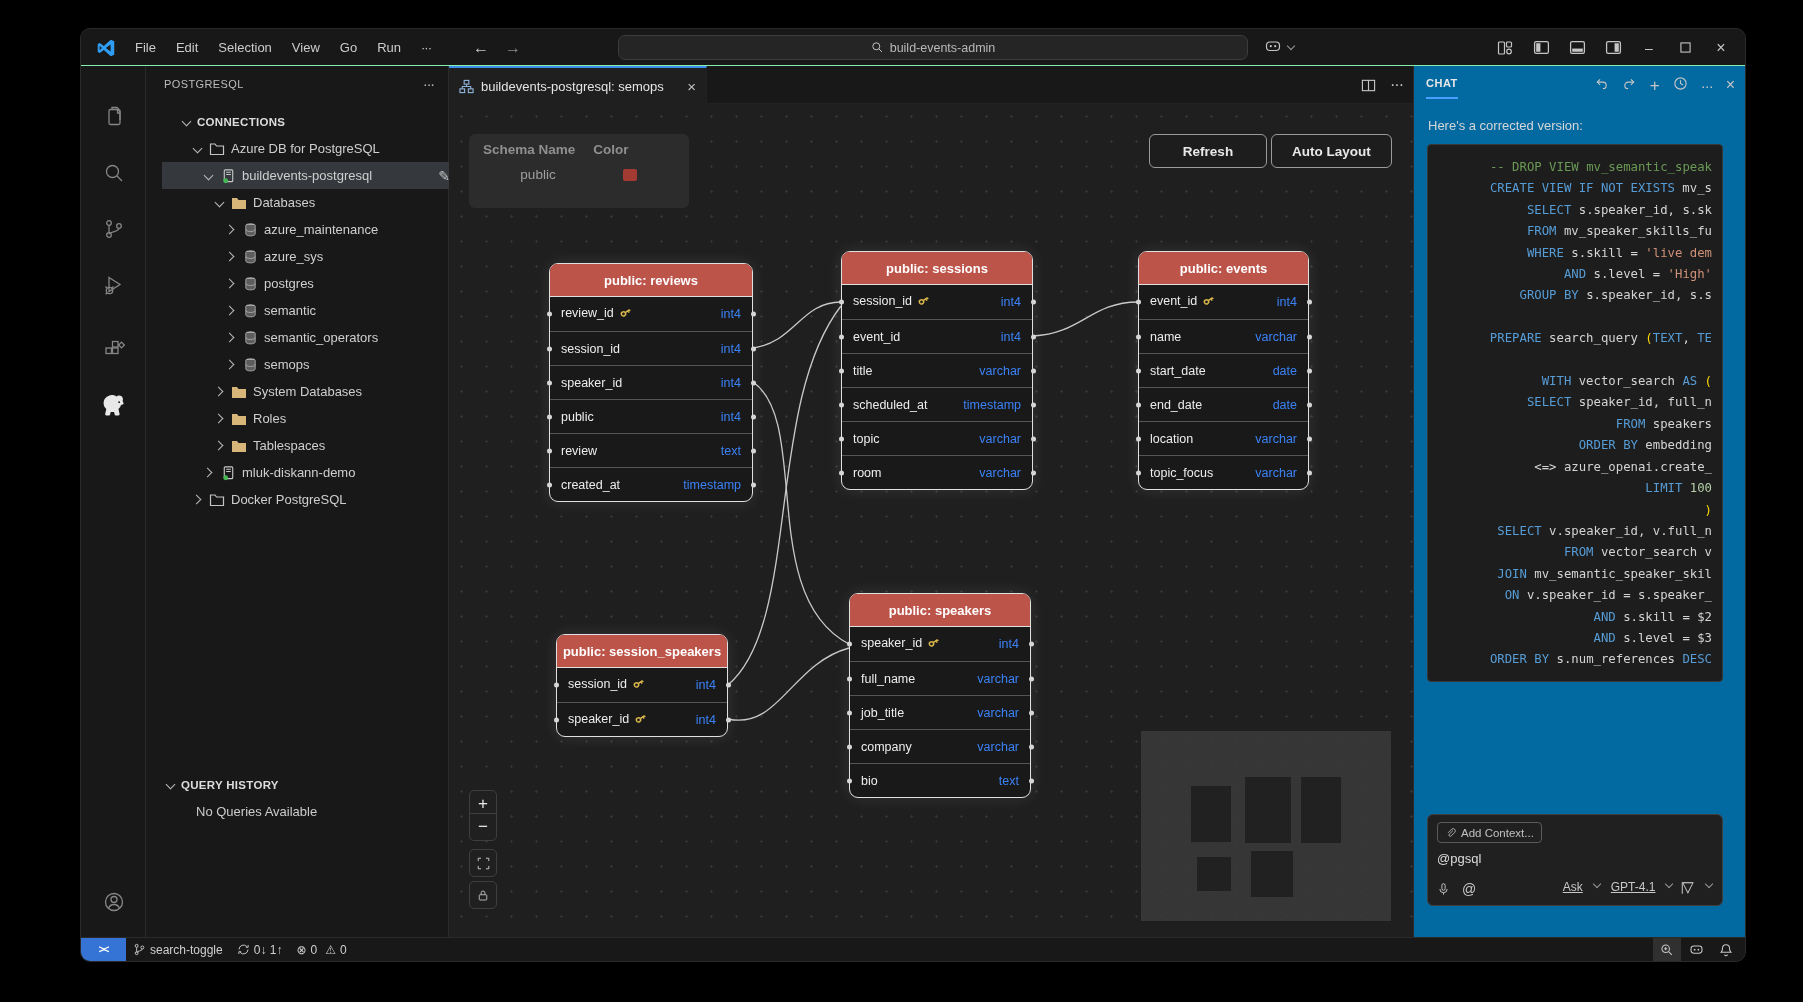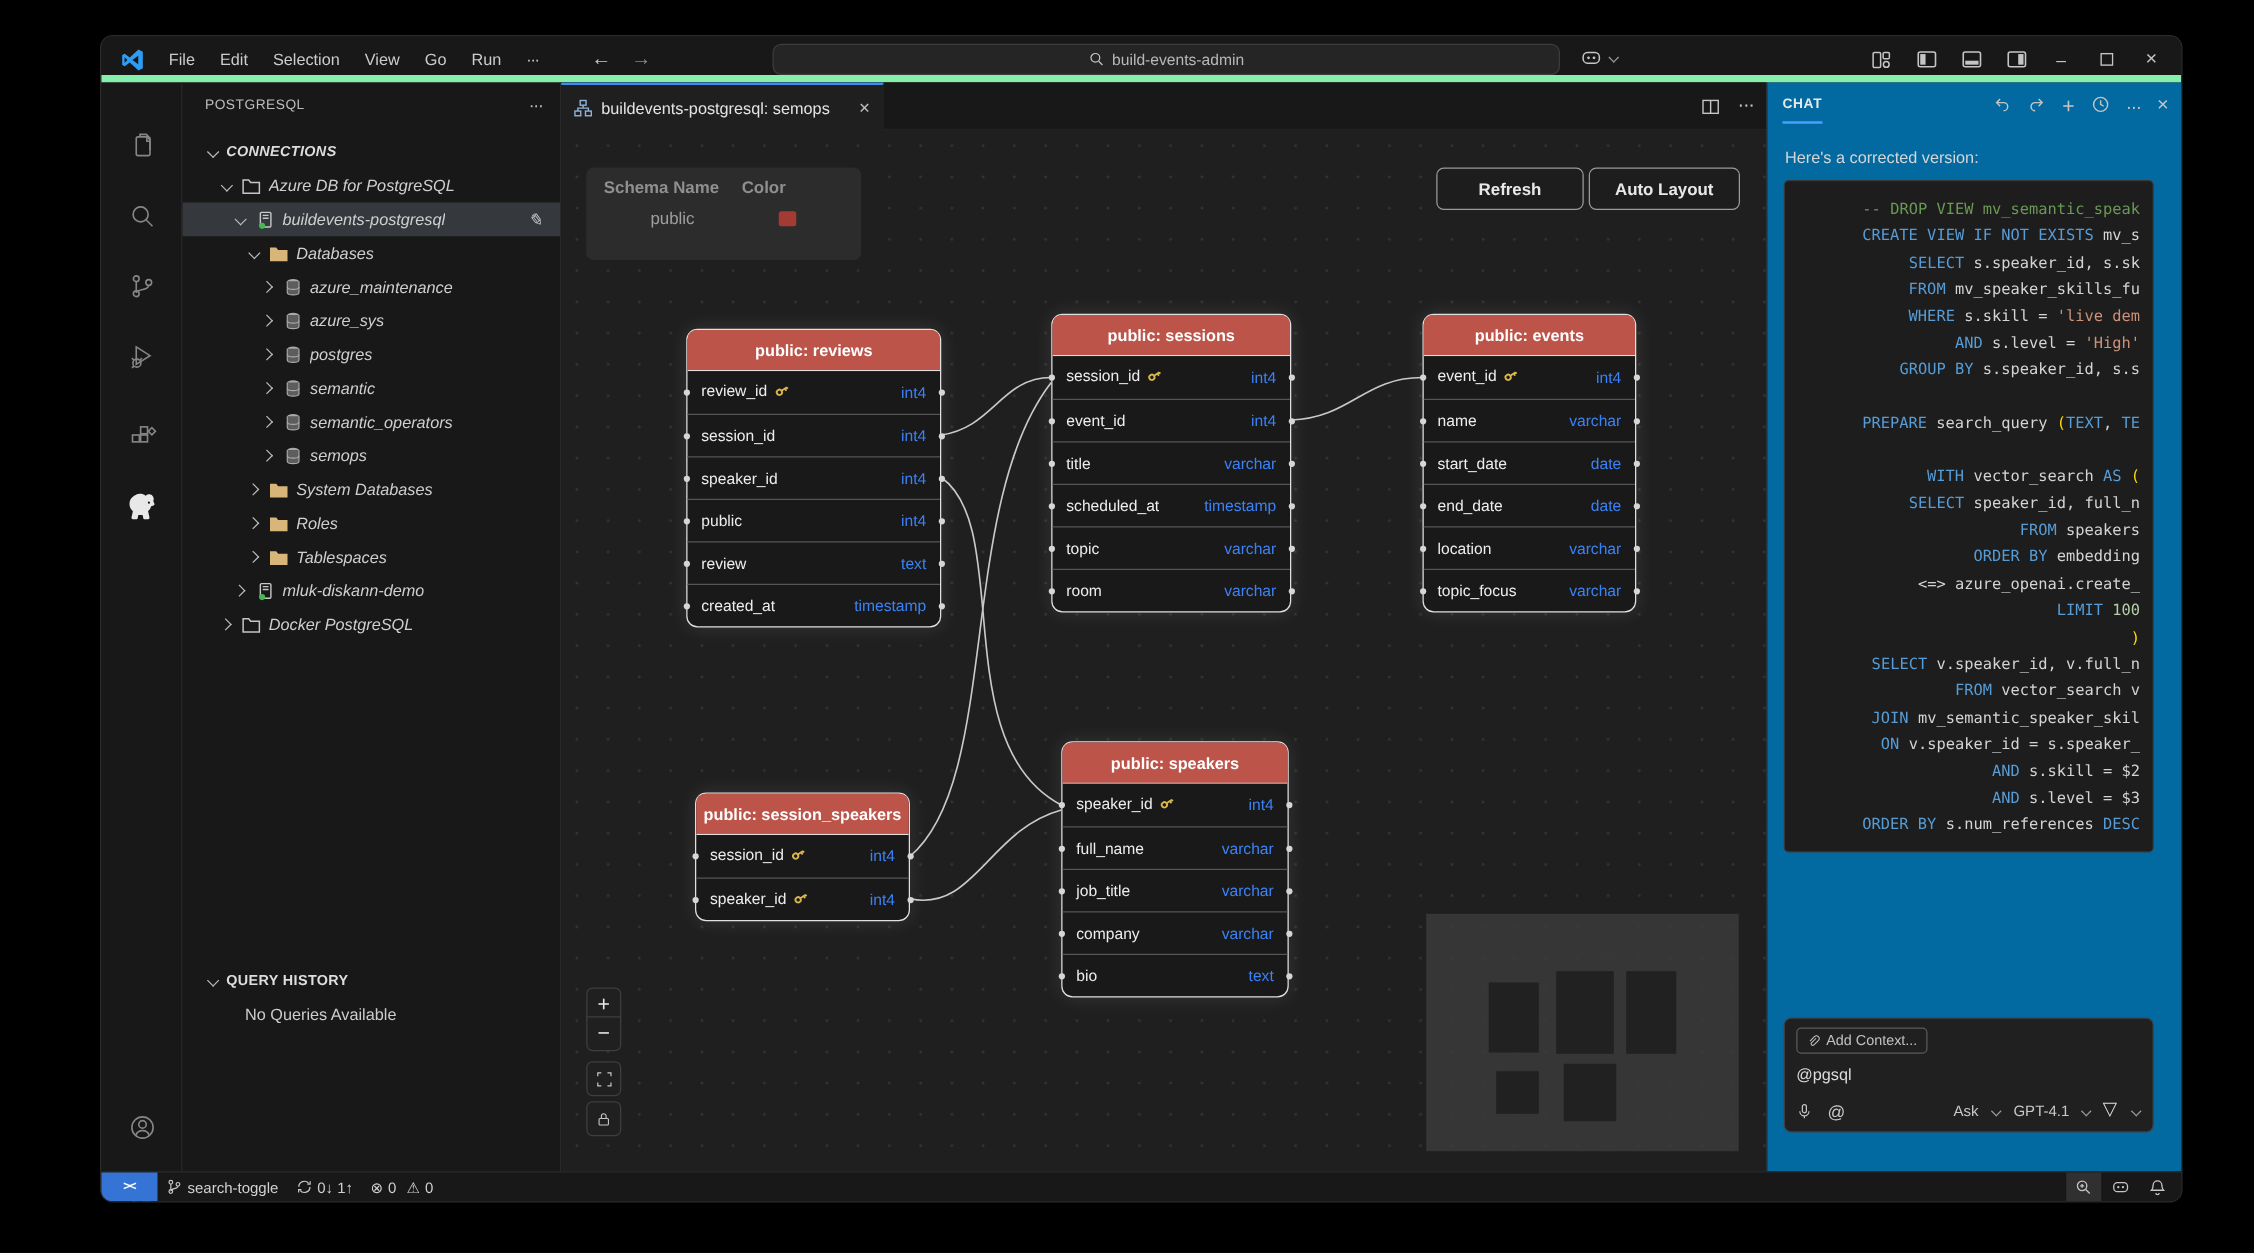--- a/index.html
+++ b/index.html
@@ -3,21 +3,21 @@
 <meta charset="utf-8">
 <style>
   html,body{margin:0;padding:0;background:#000;width:1803px;height:1002px;overflow:hidden;
     font-family:"Liberation Sans",sans-serif;-webkit-font-smoothing:antialiased;}
   *{box-sizing:border-box;}
   .window{position:absolute;left:80px;top:28px;width:1666px;height:934px;background:#1f1f1f;
     border-radius:10px;overflow:hidden;border:1px solid #2a2a2a;}
 
   
   .titlebar{position:absolute;left:0;top:0;width:100%;height:37px;background:#181818;
-    border-bottom:6px solid #86efac;color:#cccccc;font-size:13px;}
+    border-bottom:1px solid #86efac;color:#cccccc;font-size:13px;}
   .tb-logo{position:absolute;left:14px;top:8px;width:22px;height:22px;}
   .menus{position:absolute;left:44px;top:0;height:37px;display:flex;align-items:center;}
   .menu-item{padding:4px 10px;border-radius:5px;cursor:default;}
   .nav-arrows{position:absolute;left:392px;top:0;height:37px;display:flex;align-items:center;gap:16px;
     font-size:16px;color:#c8c8c8;}
   .nav-arrows .fwd{color:#8a8a8a;}
   .searchbox{position:absolute;left:537px;top:6px;width:630px;height:25px;background:#252526;
     border:1px solid #3c3c3c;border-radius:7px;display:flex;align-items:center;justify-content:center;
     gap:6px;color:#b8b8b8;font-size:12.5px;}
   .copilot-wrap{position:absolute;left:1182px;top:7px;display:flex;align-items:center;gap:4px;}
@@ -34,21 +34,21 @@
   .ab-item svg{stroke:#868686;fill:none;stroke-width:1.3;}
   .ab-item.active svg{stroke:#e8e8e8;}
   .ab-item.filled svg{fill:#e8e8e8;stroke:none;}
 
   
   .sidebar{position:absolute;left:65px;top:37px;width:303px;height:873px;background:#181818;
     border-right:1px solid #2a2a2a;color:#cccccc;}
   .sb-header{position:absolute;left:18px;top:10px;width:270px;display:flex;align-items:center;font-size:11px;
     color:#bdbdbd;letter-spacing:.4px;}
   .sb-dots{margin-left:auto;color:#c0c0c0;font-size:14px;letter-spacing:-1px;}
-  #tree{position:absolute;left:0;top:42px;width:100%;font-style:italic;}
+  #tree{position:absolute;left:16px;top:42px;width:100%;}
   .trow{height:27px;display:flex;align-items:center;font-size:13px;color:#cfcfcf;cursor:default;position:relative;}
   .trow.selected{background:#35383d;}
   .tchev{width:14px;height:14px;position:relative;flex:none;margin-right:3px;}
   .tchev::before{content:'';position:absolute;left:3px;top:3px;width:6px;height:6px;
     border-right:1.4px solid #bbb;border-bottom:1.4px solid #bbb;}
   .tchev.down::before{transform:rotate(45deg);}
   .tchev.right::before{transform:rotate(-45deg);left:2px;}
   .ticon{width:18px;height:16px;flex:none;margin-right:5px;display:flex;align-items:center;justify-content:center;}
   .tlabel{white-space:nowrap;overflow:hidden;}
   .trow.section .tlabel{font-weight:bold;font-size:11.5px;color:#dddddd;letter-spacing:.3px;}
@@ -113,21 +113,21 @@
     border:1px solid #383838;border-radius:4px;padding:12px 10px;overflow:hidden;text-align:right;}
   .code-line{font-family:"DejaVu Sans Mono",monospace;font-size:12.3px;line-height:21.4px;white-space:pre;}
   .tk-c{color:#6a9955}.tk-k{color:#569cd6}.tk-w{color:#d4d4d4}.tk-s{color:#ce9178}.tk-n{color:#b5cea8}.tk-y{color:#ffd700}
   .chat-input{position:absolute;left:13px;top:748px;width:296px;height:92px;background:#202020;
     border:1px solid #3f3f3f;border-radius:6px;padding:7px 9px;}
   .ctx-pill{display:inline-flex;align-items:center;gap:5px;border:1px solid #5a5a5a;border-radius:4px;
     height:21px;padding:0 7px;font-size:11.5px;color:#c0c0c0;}
   .chat-value{margin-top:8px;font-size:13px;color:#dcdcdc;}
   .ci-bottom{position:absolute;left:9px;right:9px;bottom:7px;display:flex;align-items:center;gap:12px;
     font-size:12px;color:#c8c8c8;}
-  .ci-right{margin-left:auto;display:flex;align-items:center;gap:10px;}
+  .ci-right{margin-left:auto;display:flex;gap:10px;text-decoration:underline;}
   .send-tri{font-size:15px;color:#dcdcdc;transform:rotate(90deg) translateX(-1px);display:inline-block;}
 
   
   .statusbar{position:absolute;left:0;bottom:0;width:100%;height:24px;background:#181818;border-top:1px solid #2a2a2a;
     display:flex;align-items:center;font-size:12px;color:#d0d0d0;}
   .sb-remote{width:45px;height:100%;background:#3574d4;color:#fff;display:flex;align-items:center;justify-content:center;
     font-size:10px;font-weight:bold;letter-spacing:-1px;}
   .sb-item{display:flex;align-items:center;gap:4px;padding:0 7px;height:100%;}
   .sb-right{margin-left:auto;display:flex;align-items:center;height:100%;}
   .sb-zoom{background:#303030;}

